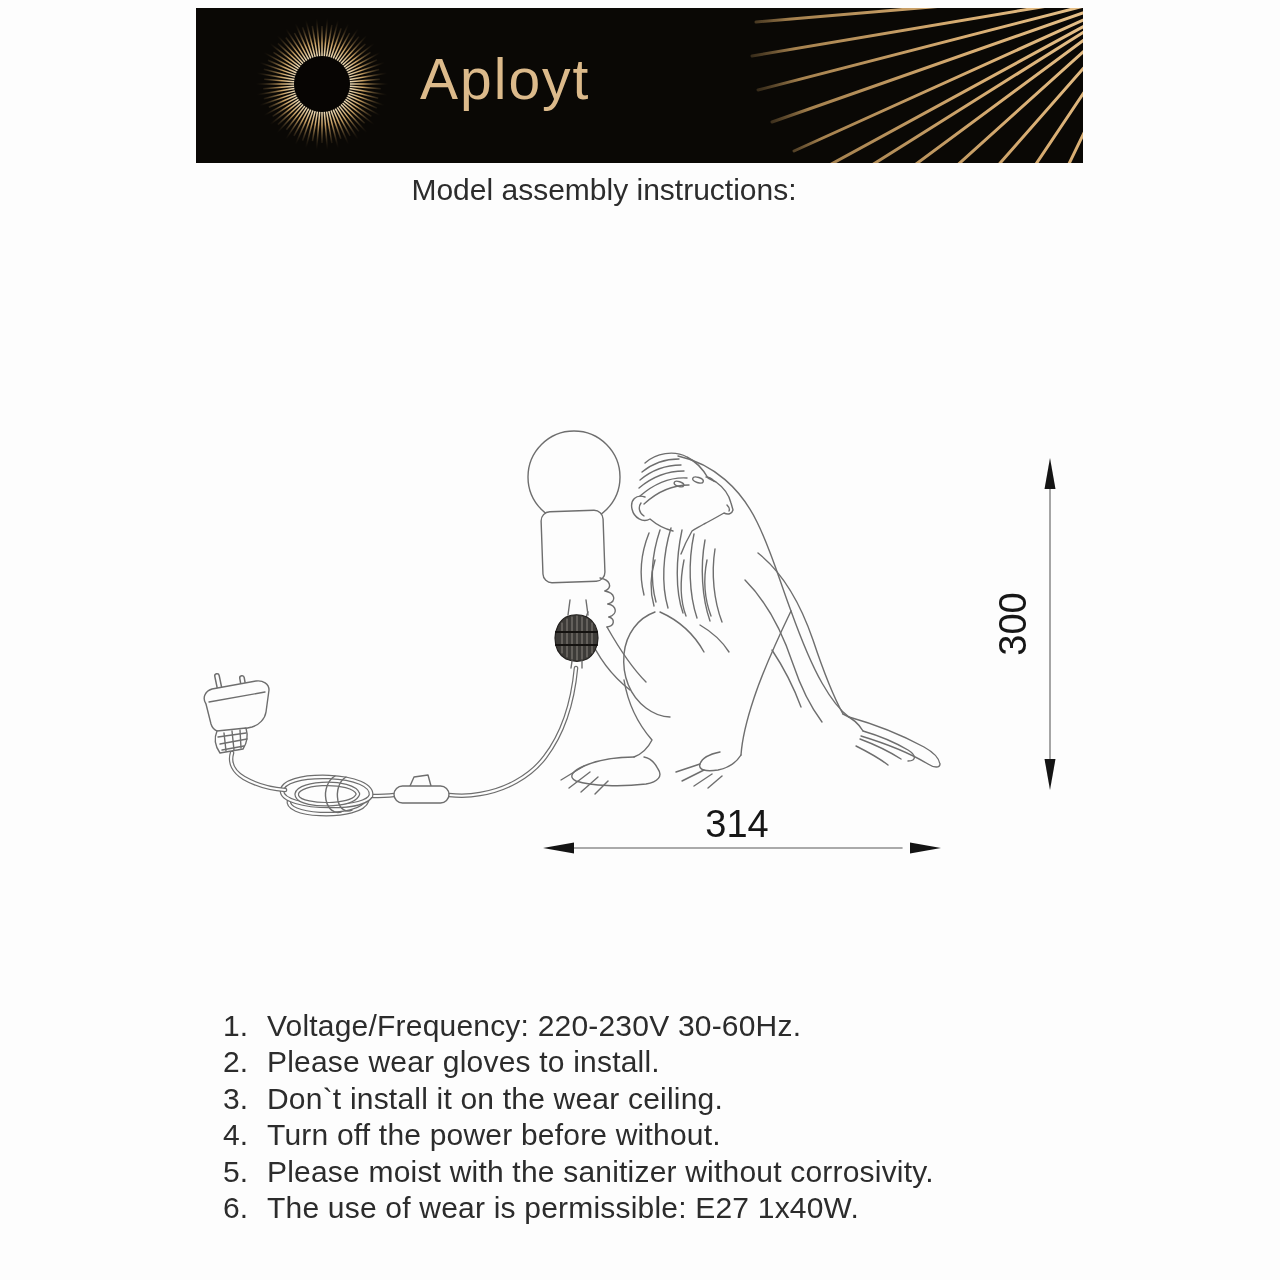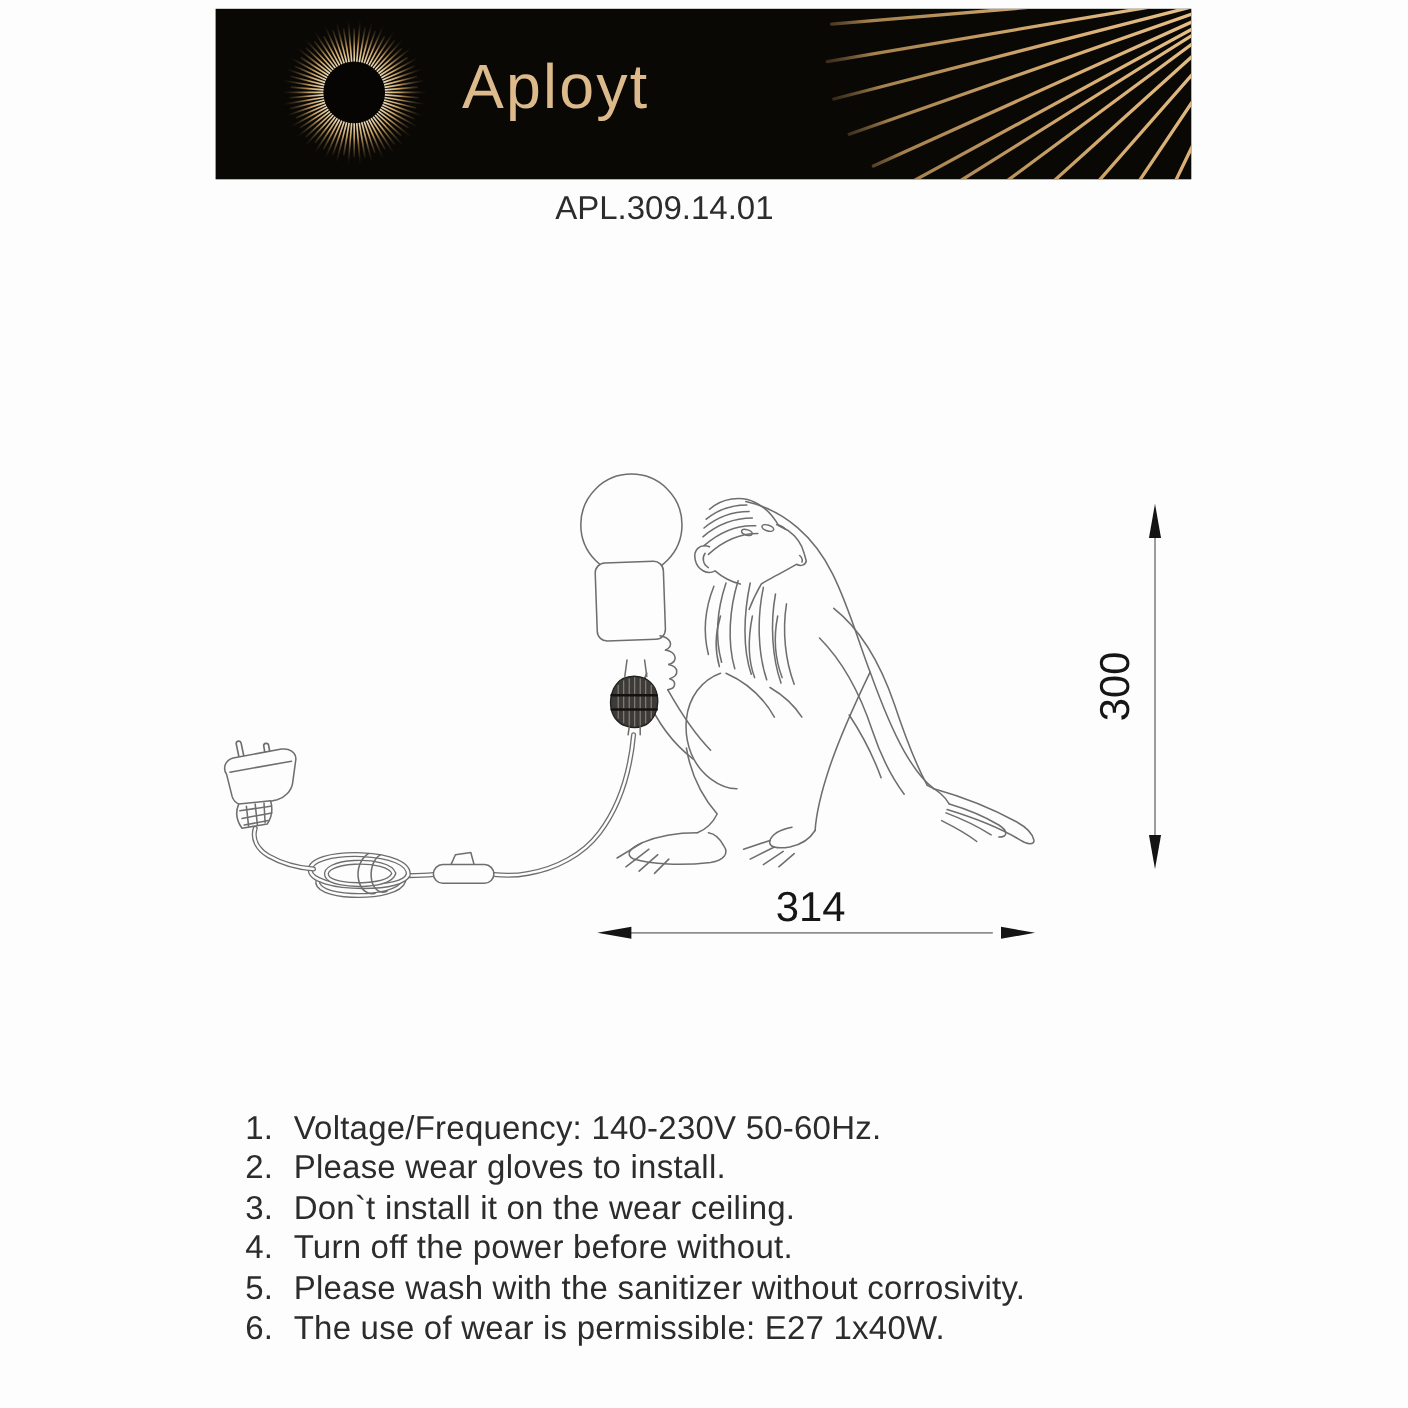--- a/index.html
+++ b/index.html
@@ -175,21 +175,21 @@
           <line x1="958" y1="-20" x2="836" y2="162" stroke="url(#cornerFade)" stroke-width="3" stroke-linecap="round"></line>
           <line x1="958" y1="-20" x2="870" y2="162" stroke="url(#cornerFade)" stroke-width="3" stroke-linecap="round"></line>
           <line x1="958" y1="-20" x2="898" y2="162" stroke="url(#cornerFade)" stroke-width="3" stroke-linecap="round"></line>
           <line x1="958" y1="-20" x2="922" y2="162" stroke="url(#cornerFade)" stroke-width="3" stroke-linecap="round"></line>
         </g>
     </svg>
     <div class="brand">Aployt</div>
   </div>
 
   <div class="title-block">
-    <div class="title-line2">APL.309.14.01</div>
+    <div class="title-line1">Model assembly instructions:</div>
   </div>
 
   <svg class="diagram" viewBox="190 415 900 475">
 
     <g>
 
       <path d="M 645 463 C 656 453, 674 450, 687 457 C 697 462, 704 471, 708 478 L 716 482 C 723 487, 729 495, 731 503 L 733 510 C 732 514, 728 515, 724 513 C 717 517, 710 521, 704 524 C 699 527, 695 529, 692 531 C 688 538, 684 546, 681 554"></path>
       <path d="M 706 477 C 709 477, 712 479, 714 481"></path>
       <path d="M 727 505 C 729 507, 730 509, 729 511"></path>
       <ellipse cx="679" cy="484" rx="5" ry="2.4" transform="rotate(18 679 484)"></ellipse>
@@ -315,37 +315,37 @@
       <path class="dim-line" d="M 573 848 L 902 848"></path>
       <polygon class="dim-arrow" points="543,848 574,842.5 574,853.5"></polygon>
       <polygon class="dim-arrow" points="941,848 910,842.5 910,853.5"></polygon>
       <text class="dim-label" x="737" y="837" text-anchor="middle">314</text>
     </g>
   </svg>
 
   <ol class="instructions">
     <li>
       <span class="num">1.</span>
-      <span class="txt">Voltage/Frequency: 140-230V 50-60Hz.</span>
+      <span class="txt">Voltage/Frequency: 220-230V 30-60Hz.</span>
     </li>
     <li>
       <span class="num">2.</span>
       <span class="txt">Please wear gloves to install.</span>
     </li>
     <li>
       <span class="num">3.</span>
       <span class="txt">Don`t install it on the wear ceiling.</span>
     </li>
     <li>
       <span class="num">4.</span>
       <span class="txt">Turn off the power before without.</span>
     </li>
     <li>
       <span class="num">5.</span>
-      <span class="txt">Please wash with the sanitizer without corrosivity.</span>
+      <span class="txt">Please moist with the sanitizer without corrosivity.</span>
     </li>
     <li>
       <span class="num">6.</span>
       <span class="txt">The use of wear is permissible: E27 1x40W.</span>
     </li>
   </ol>
 
 </div>
 
 </body></html>

